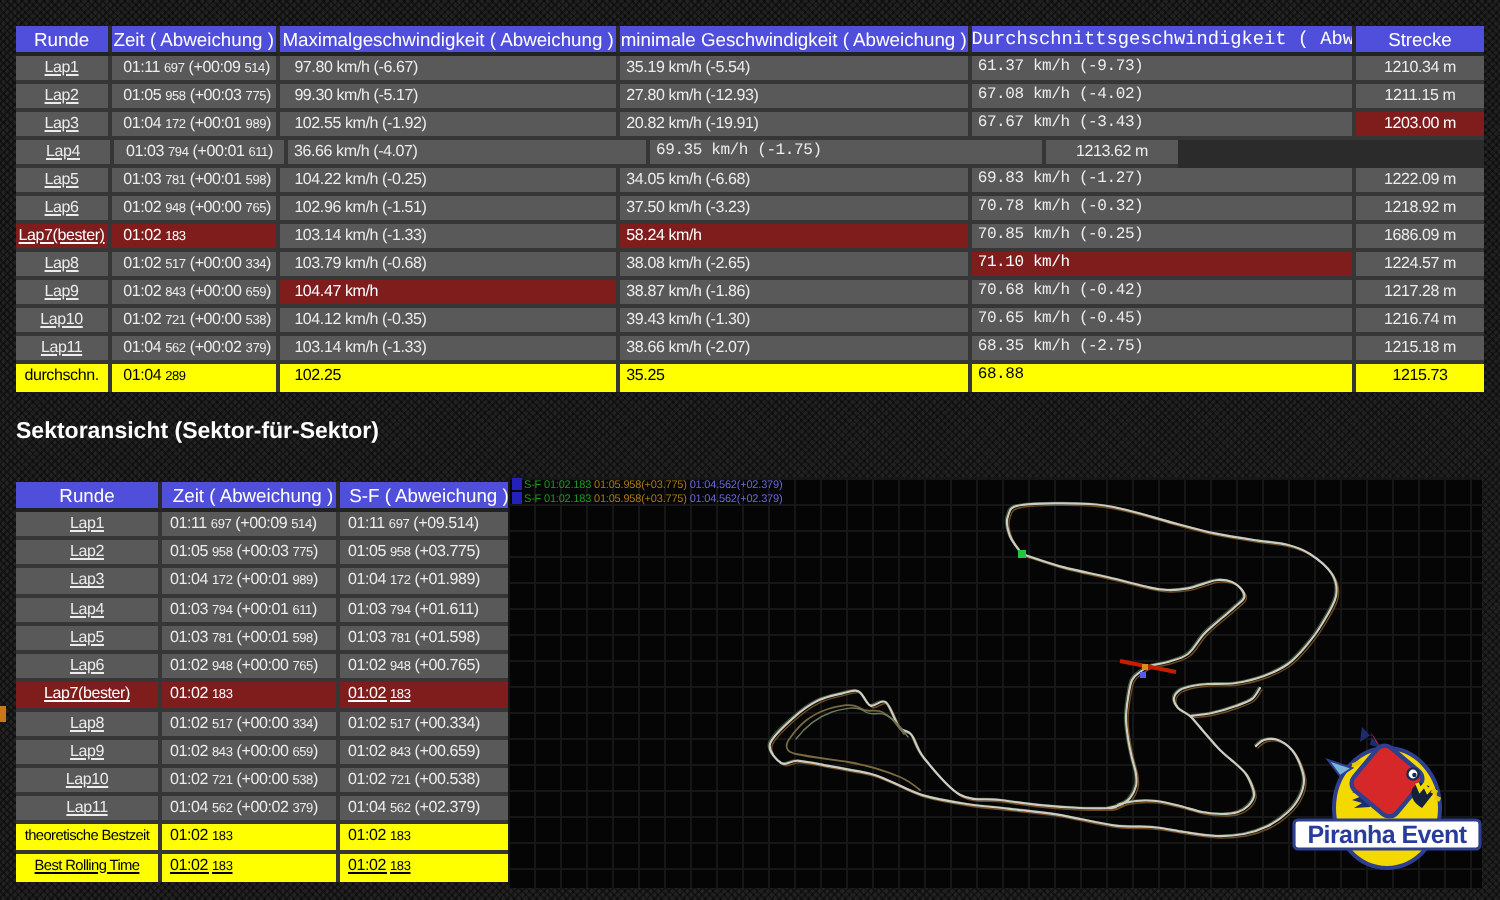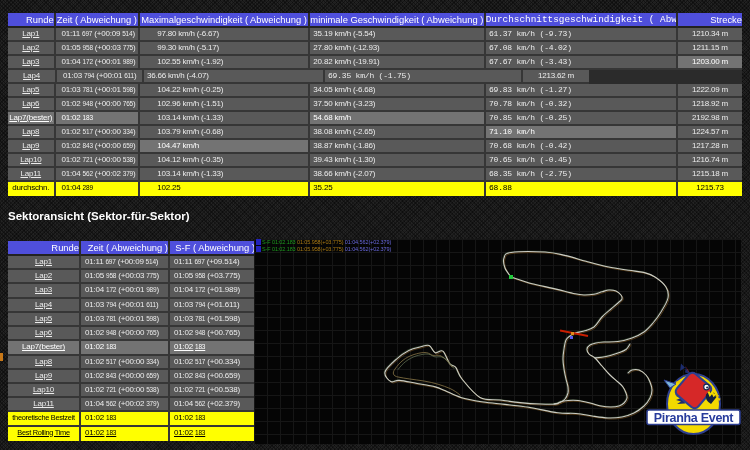--- a/index.html
+++ b/index.html
@@ -13,37 +13,37 @@
   position:relative;
 }
 .tbl { position:absolute; background:#2b2b2b; }
 #t1 { left:8px; top:13px; width:734px; }
 #t2 { left:8px; top:241px; width:247px; }
 #t2 .drow { height:14.23px; }
 .hrow, .drow { display:flex; }
 .hrow { height:15px; }
 .drow { height:14px; }
 .hrow > div {
-  background:#4f4fdc; color:#fff; font-size:9.4px; line-height:14px; text-align:right;
+  background:#4f4fdc; color:#fff; font-size:9.4px; line-height:14px; text-align:center;
   border-right:2px solid #2a2a2a; border-bottom:2px solid #222; white-space:nowrap; overflow:hidden;
 }
 .hrow > div:last-child { border-right:none; }
 .drow > div {
   background:#595959; color:#ececec; font-size:8px; letter-spacing:-0.2px; line-height:12px;
   border-right:2px solid #363636; border-bottom:2px solid #363636;
   white-space:nowrap; overflow:hidden;
 }
 .drow > div:last-child { border-right:none; }
 .drow:last-child > div { border-bottom:none; }
 .drow i { font-style:normal; font-size:6.5px; margin-left:1.5px; }
-.drow .bl { background:#737373; color:#fff; }
+.drow .bl { background:#7f1d1d; color:#fff; }
 .yel > div { background:#ffff00 !important; color:#000 !important; }
 .c0 { width:49px; text-align:center; }
 .c1 { width:87px; padding-left:6px; }
-.c2 { width:175px; padding-left:17px; }
+.c2 { width:175px; padding-left:7px; }
 .c3 { width:181px; padding-left:3px; }
 .c4 { width:198px; padding-left:3px;font-family:Liberation Mono, monospace; }
 .c5 { width:66px; text-align:center; }
 .d0 { width:73px; text-align:center; }
 .d1 { width:89px; padding-left:4px; }
 .d2 { width:85px; padding-left:4px; }
 .d0.sm { font-size:7.4px; letter-spacing:-0.3px; padding:0;text-align:center; }
 #t1 .c1.h, #t1 .c2.h, #t1 .c3.h, #t1 .c4.h { padding:0; text-align:center; }
 #head2 {
   position:absolute; left:8px; top:210px; color:#fff; font-size:11.5px; font-weight:bold;
@@ -115,23 +115,23 @@
       <div class="c1">01:02 <i>948</i> (+00:00 <i>765</i>)</div>
       <div class="c2">102.96 km/h (-1.51)</div>
       <div class="c3">37.50 km/h (-3.23)</div>
       <div class="c4">70.78 km/h (-0.32)</div>
       <div class="c5">1218.92 m</div>
     </div>
 <div class="drow">
       <div class="c0 bl"><u>Lap7(bester)</u></div>
       <div class="c1 bl">01:02 <i>183</i></div>
       <div class="c2">103.14 km/h (-1.33)</div>
-      <div class="c3 bl">54.68 km/h</div>
+      <div class="c3 bl">58.24 km/h</div>
       <div class="c4">70.85 km/h (-0.25)</div>
-      <div class="c5">2192.98 m</div>
+      <div class="c5">1686.09 m</div>
     </div>
 <div class="drow">
       <div class="c0"><u>Lap8</u></div>
       <div class="c1">01:02 <i>517</i> (+00:00 <i>334</i>)</div>
       <div class="c2">103.79 km/h (-0.68)</div>
       <div class="c3">38.08 km/h (-2.65)</div>
       <div class="c4 bl">71.10 km/h</div>
       <div class="c5">1224.57 m</div>
     </div>
 <div class="drow">

